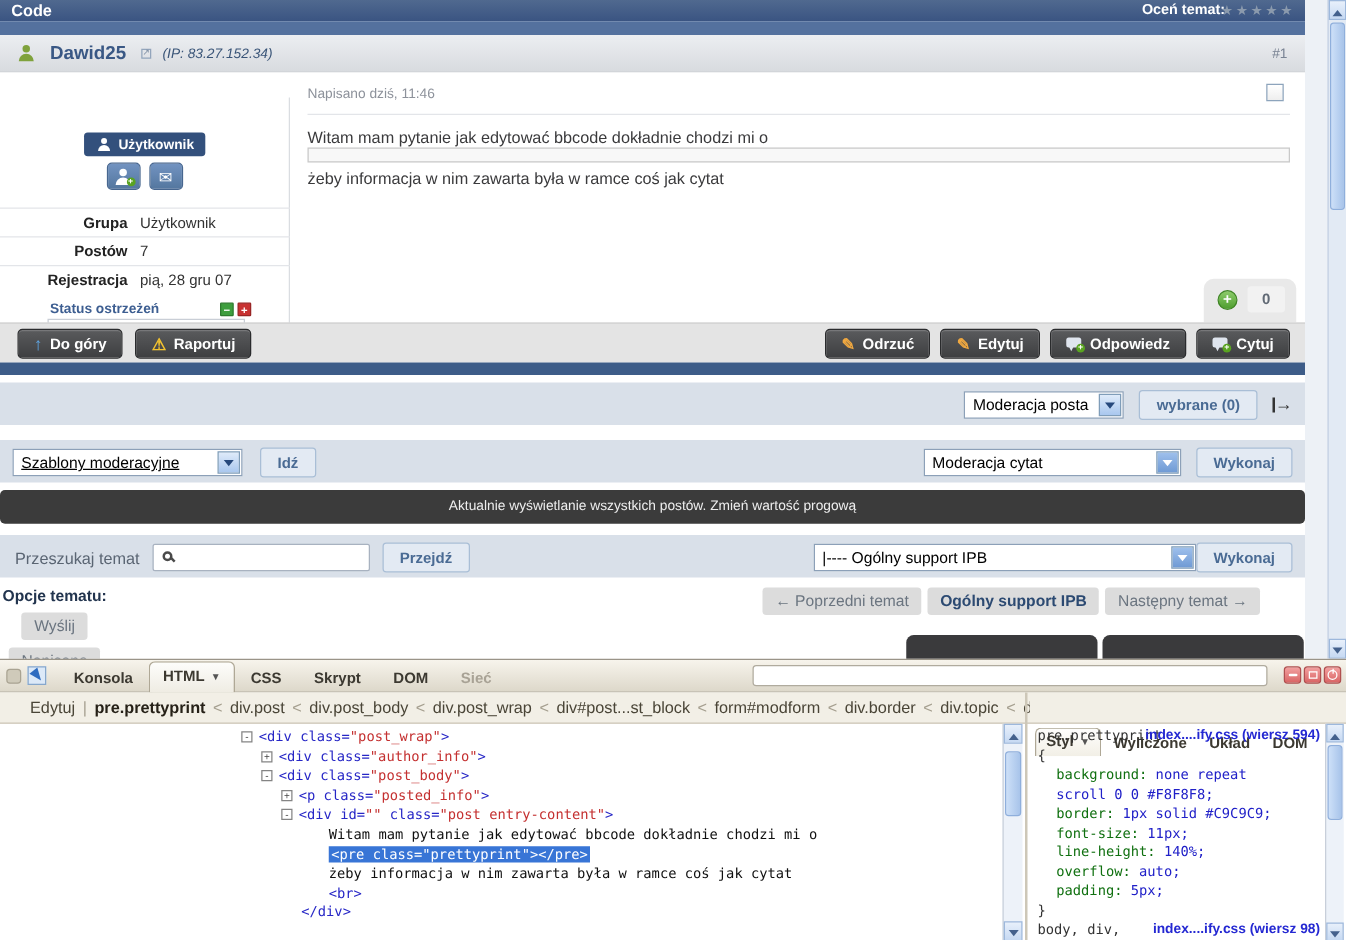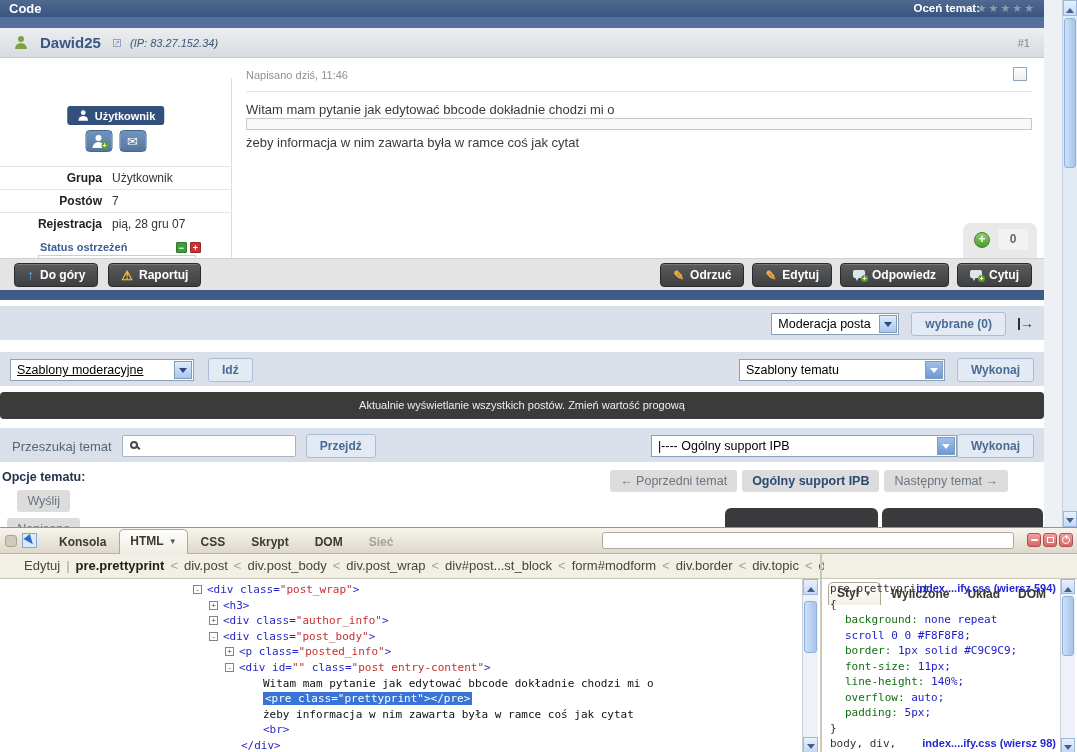--- a/index.html
+++ b/index.html
@@ -313,21 +313,21 @@
   <div class="mod-row" style="top:352px;">
     <span class="flex-c" style="position:absolute;left:10px;top:6px;gap:14px;">
       <span class="xpsel" style="width:184px;text-decoration:underline;">
           <span>Szablony moderacyjne</span>
           <span class="arr"></span>
         </span>
       <span class="lite-btn">Idź</span>
     </span>
     <span class="flex-c" style="position:absolute;right:10px;top:6px;gap:12px;">
       <span class="xpsel blue" style="width:206px;">
-          <span>Szablony tematu</span>
+          <span>Moderacja cytat</span>
           <span class="arr"></span>
         </span>
       <span class="lite-btn">Wykonaj</span>
     </span>
   </div>
 
   <div class="notice">Aktualnie wyświetlanie wszystkich postów. Zmień wartość progową</div>
 
   <div class="mod-row" style="top:428px;">
     <span class="flex-c" style="position:absolute;left:12px;top:6px;gap:10px;">
@@ -404,21 +404,20 @@
           </span>
         <span class="fb-tab">Wyliczone</span>
         <span class="fb-tab">Układ</span>
         <span class="fb-tab">DOM</span>
       </span>
     </div>
     <div class="panel-divider"></div>
 
     <div class="fb-tree">
       <div class="tline ind0"><span class="exp">-</span><span class="tg">&lt;div class=</span><span class="at">"post_wrap"</span><span class="tg">&gt;</span></div>
-      <div class="tline ind1"><span class="exp">+</span><span class="tg">&lt;h3&gt;</span></div>
       <div class="tline ind1"><span class="exp">+</span><span class="tg">&lt;div class=</span><span class="at">"author_info"</span><span class="tg">&gt;</span></div>
       <div class="tline ind1"><span class="exp">-</span><span class="tg">&lt;div class=</span><span class="at">"post_body"</span><span class="tg">&gt;</span></div>
       <div class="tline ind2"><span class="exp">+</span><span class="tg">&lt;p class=</span><span class="at">"posted_info"</span><span class="tg">&gt;</span></div>
       <div class="tline ind2"><span class="exp">-</span><span class="tg">&lt;div id=</span><span class="at">""</span><span class="tg"> class=</span><span class="at">"post entry-content"</span><span class="tg">&gt;</span></div>
       <div class="tline ind3"><span>Witam mam pytanie jak edytować bbcode dokładnie chodzi mi o</span></div>
       <div class="tline ind3"><span class="hl">&lt;pre class="prettyprint"&gt;&lt;/pre&gt;</span></div>
       <div class="tline ind3"><span>żeby informacja w nim zawarta była w ramce coś jak cytat</span></div>
       <div class="tline ind3"><span class="tg">&lt;br&gt;</span></div>
       <div class="tline ind4"><span class="tg">&lt;/div&gt;</span></div>
     </div>

